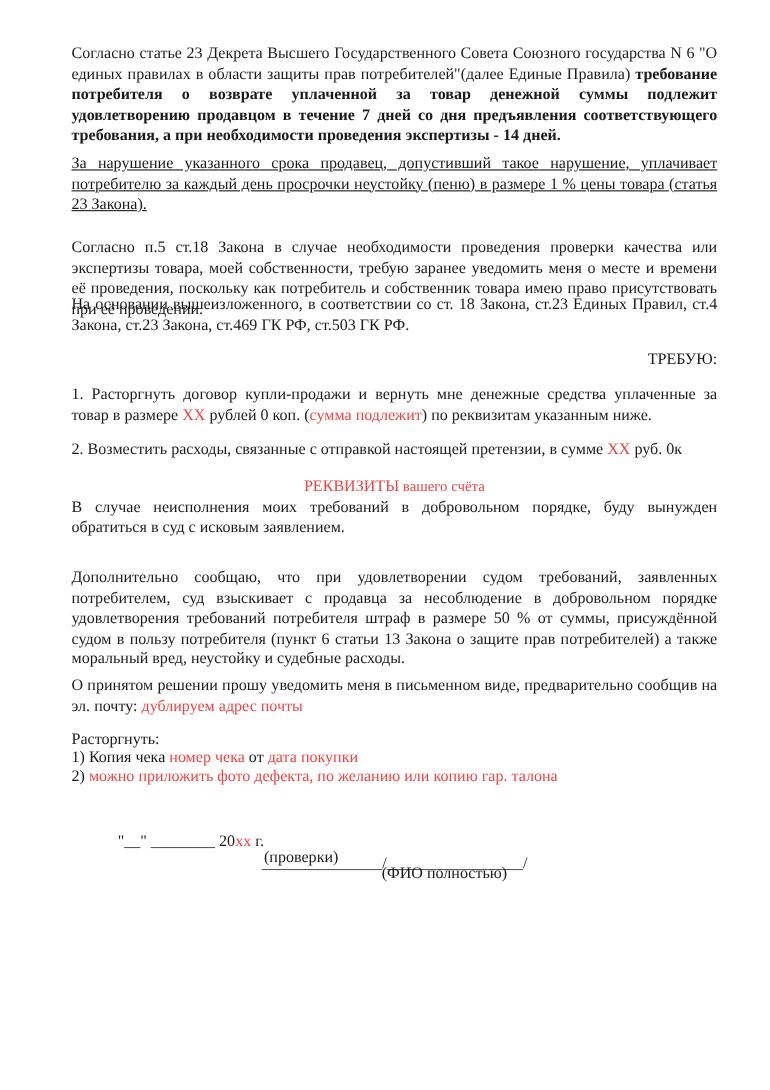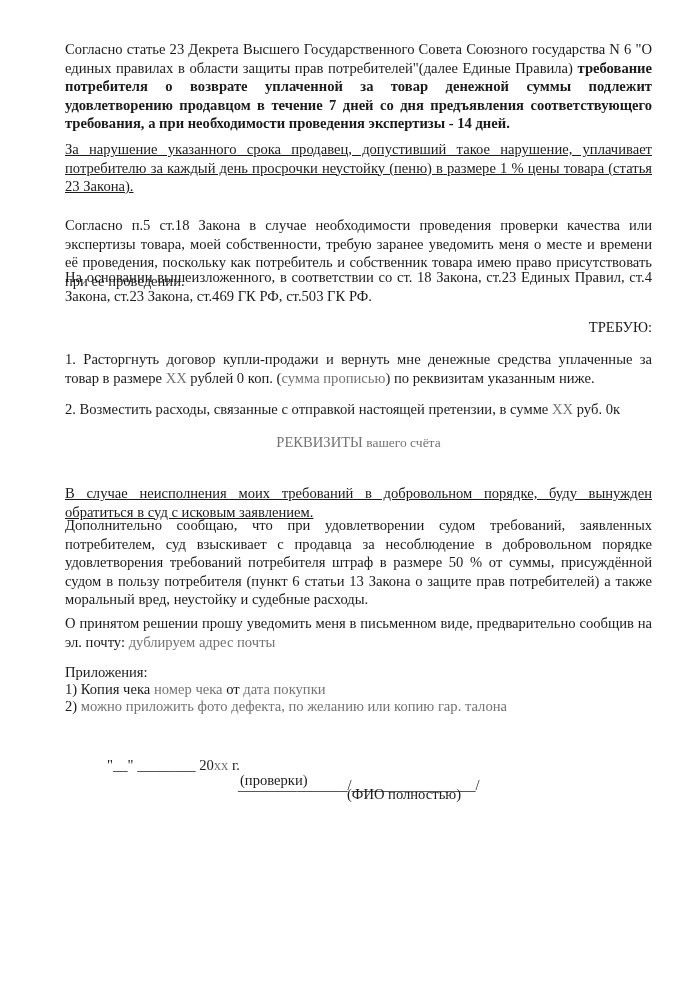--- a/index.html
+++ b/index.html
@@ -1,53 +1,53 @@
 <!DOCTYPE html>
 <html><head>
 <meta charset="utf-8">
 <style>
   html, body { margin: 0; padding: 0; background: #ffffff; }
   body { width: 700px; height: 991px; position: relative; overflow: hidden;
          font-family: "Liberation Serif", "DejaVu Serif", serif; color: #1a1a1a; font-size: 14.6px; }
   .page { position: absolute; left: 65px; top: 0; width: 587px; }
   p { margin: 0; line-height: 18.5px; text-align: justify; }
-  .red { color: #737373; }
+  .red { color: #ef4444; }
   b { font-weight: bold; }
   .para { position: absolute; left: 0; width: 587px; }
   .center { text-align: center; }
   .sig { position: absolute; font-size: 14.6px; white-space: pre; }
 </style>
 </head>
 <body>
 
 <div class="page">
 
   <p class="para" style="top:40px;"><span>Согласно статье 23 Декрета Высшего Государственного Совета Союзного государства N 6 "О единых правилах в области защиты прав потребителей"(далее Единые Правила) </span><b>требование потребителя о возврате уплаченной за товар денежной суммы подлежит удовлетворению продавцом в течение 7 дней со дня предъявления соответствующего требования, а при необходимости проведения экспертизы - 14 дней.</b></p>
 
   <p class="para" style="top:140px;text-decoration:underline;">За нарушение указанного срока продавец, допустивший такое нарушение, уплачивает потребителю за каждый день просрочки неустойку (пеню) в размере 1 % цены товара (статья 23 Закона).</p>
 
   <p class="para" style="top:216px;">Согласно п.5 ст.18 Закона в случае необходимости проведения проверки качества или экспертизы товара, моей собственности, требую заранее уведомить меня о месте и времени её проведения, поскольку как потребитель и собственник товара имею право присутствовать при её проведении.</p>
 
   <p class="para" style="top:268px;">На основании вышеизложенного, в соответствии со ст. 18 Закона, ст.23 Единых Правил, ст.4 Закона, ст.23 Закона, ст.469 ГК РФ, ст.503 ГК РФ.</p>
 
   <p class="para center" style="top:318px; text-align:right;">ТРЕБУЮ:</p>
 
-  <p class="para" style="top:350px;"><span>1. Расторгнуть договор купли-продажи и вернуть мне денежные средства уплаченные за товар в размере </span><span class="red">XX</span><span> рублей 0 коп. (</span><span class="red">сумма прописью</span><span>) по реквизитам указанным ниже.</span></p>
+  <p class="para" style="top:350px;"><span>1. Расторгнуть договор купли-продажи и вернуть мне денежные средства уплаченные за товар в размере </span><span class="red">XX</span><span> рублей 0 коп. (</span><span class="red">сумма подлежит</span><span>) по реквизитам указанным ниже.</span></p>
 
   <p class="para" style="top:400px;"><span>2. Возместить расходы, связанные с отправкой настоящей претензии, в сумме </span><span class="red">XX</span><span> руб. 0к</span></p>
 
   <p class="para red" style="top:433px; text-align:center;"><span>РЕКВИЗИТЫ</span><span style="font-size:13.5px;text-align:center;"> вашего счёта</span></p>
 
-  <p class="para" style="top:484px;text-decoration:underline;">В случае неисполнения моих требований в добровольном порядке, буду вынужден обратиться в суд с исковым заявлением.</p>
+  <p class="para" style="top:452px;">В случае неисполнения моих требований в добровольном порядке, буду вынужден обратиться в суд с исковым заявлением.</p>
 
   <p class="para" style="top:516px;">Дополнительно сообщаю, что при удовлетворении судом требований, заявленных потребителем, суд взыскивает с продавца за несоблюдение в добровольном порядке удовлетворения требований потребителя штраф в размере 50 % от суммы, присуждённой судом в пользу потребителя (пункт 6 статьи 13 Закона о защите прав потребителей) а также моральный вред, неустойку и судебные расходы.</p>
 
   <p class="para" style="top:614px;"><span>О принятом решении прошу уведомить меня в письменном виде, предварительно сообщив на эл. почту: </span><span class="red">дублируем адрес почты</span></p>
 
-  <p class="para" style="top:663px;">Приложения:</p>
+  <p class="para" style="top:663px;">Расторгнуть:</p>
   <p class="para" style="top:680px;"><span>1) Копия чека </span><span class="red">номер чека</span><span> от </span><span class="red">дата покупки</span></p>
   <p class="para" style="top:697px;"><span>2) </span><span class="red">можно приложить фото дефекта, по желанию или копию гар. талона</span></p>
 
   <div class="sig" style="left:42px; top:757px;"><span>"__" ________ 20</span><span class="red">xx</span><span> г.</span></div>
   <div class="sig" style="left:173px; top:757px;margin-top:20px;">_______________/_________________/</div>
   <div class="sig" style="left:175px; top:772px;">(проверки)</div>
   <div class="sig" style="left:282px; top:774px;margin-top:12px;">(ФИО полностью)</div>
 
 </div>
 

